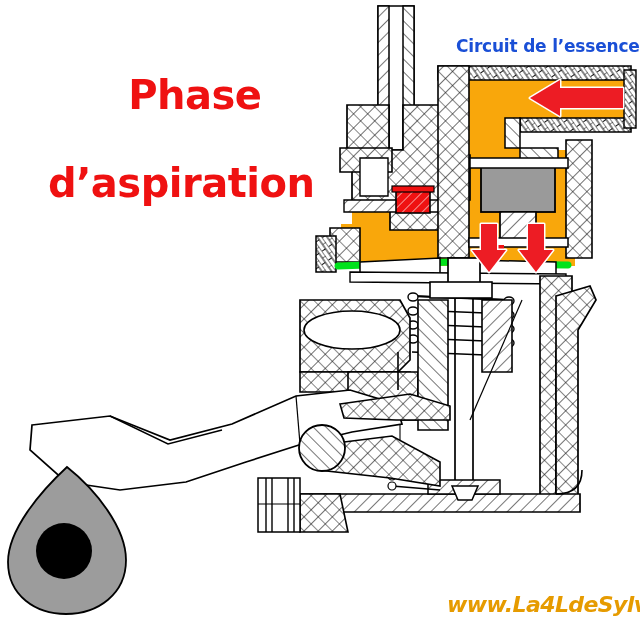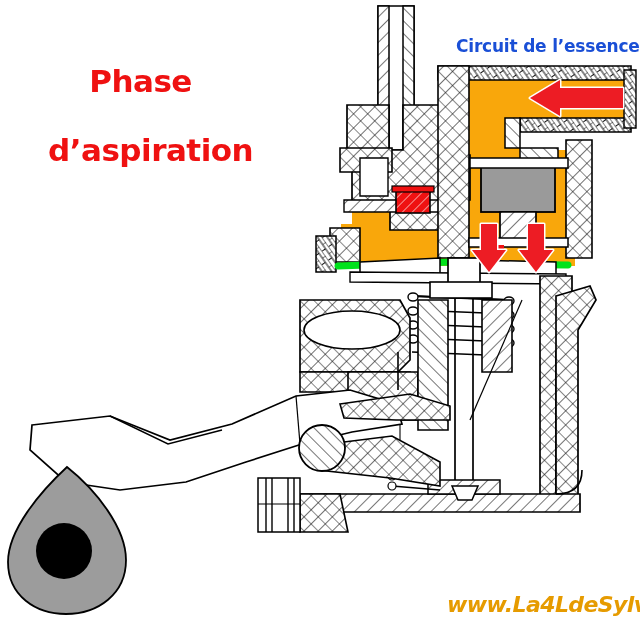--- a/index.html
+++ b/index.html
@@ -27,22 +27,23 @@
   .lbl {
     position: absolute;
     white-space: pre;
     font-weight: bold;
     line-height: 1.05;
   }
   #title-label {
     left: 48px;
     top: 32px;
     width: 240px;
+    text-align: center;
     color: #ef1111;
-    font-size: 31px;
+    font-size: 40px;
     letter-spacing: -0.5px;
     font-family: "DejaVu Sans", sans-serif;
   }
   #title-label .l2 { display: block; margin-top: 4px; }
   #circuit-label {
     left: 456px;
     top: 38px;
     color: #1a4fd6;
     font-size: 17px;
     font-family: "DejaVu Sans", sans-serif;

